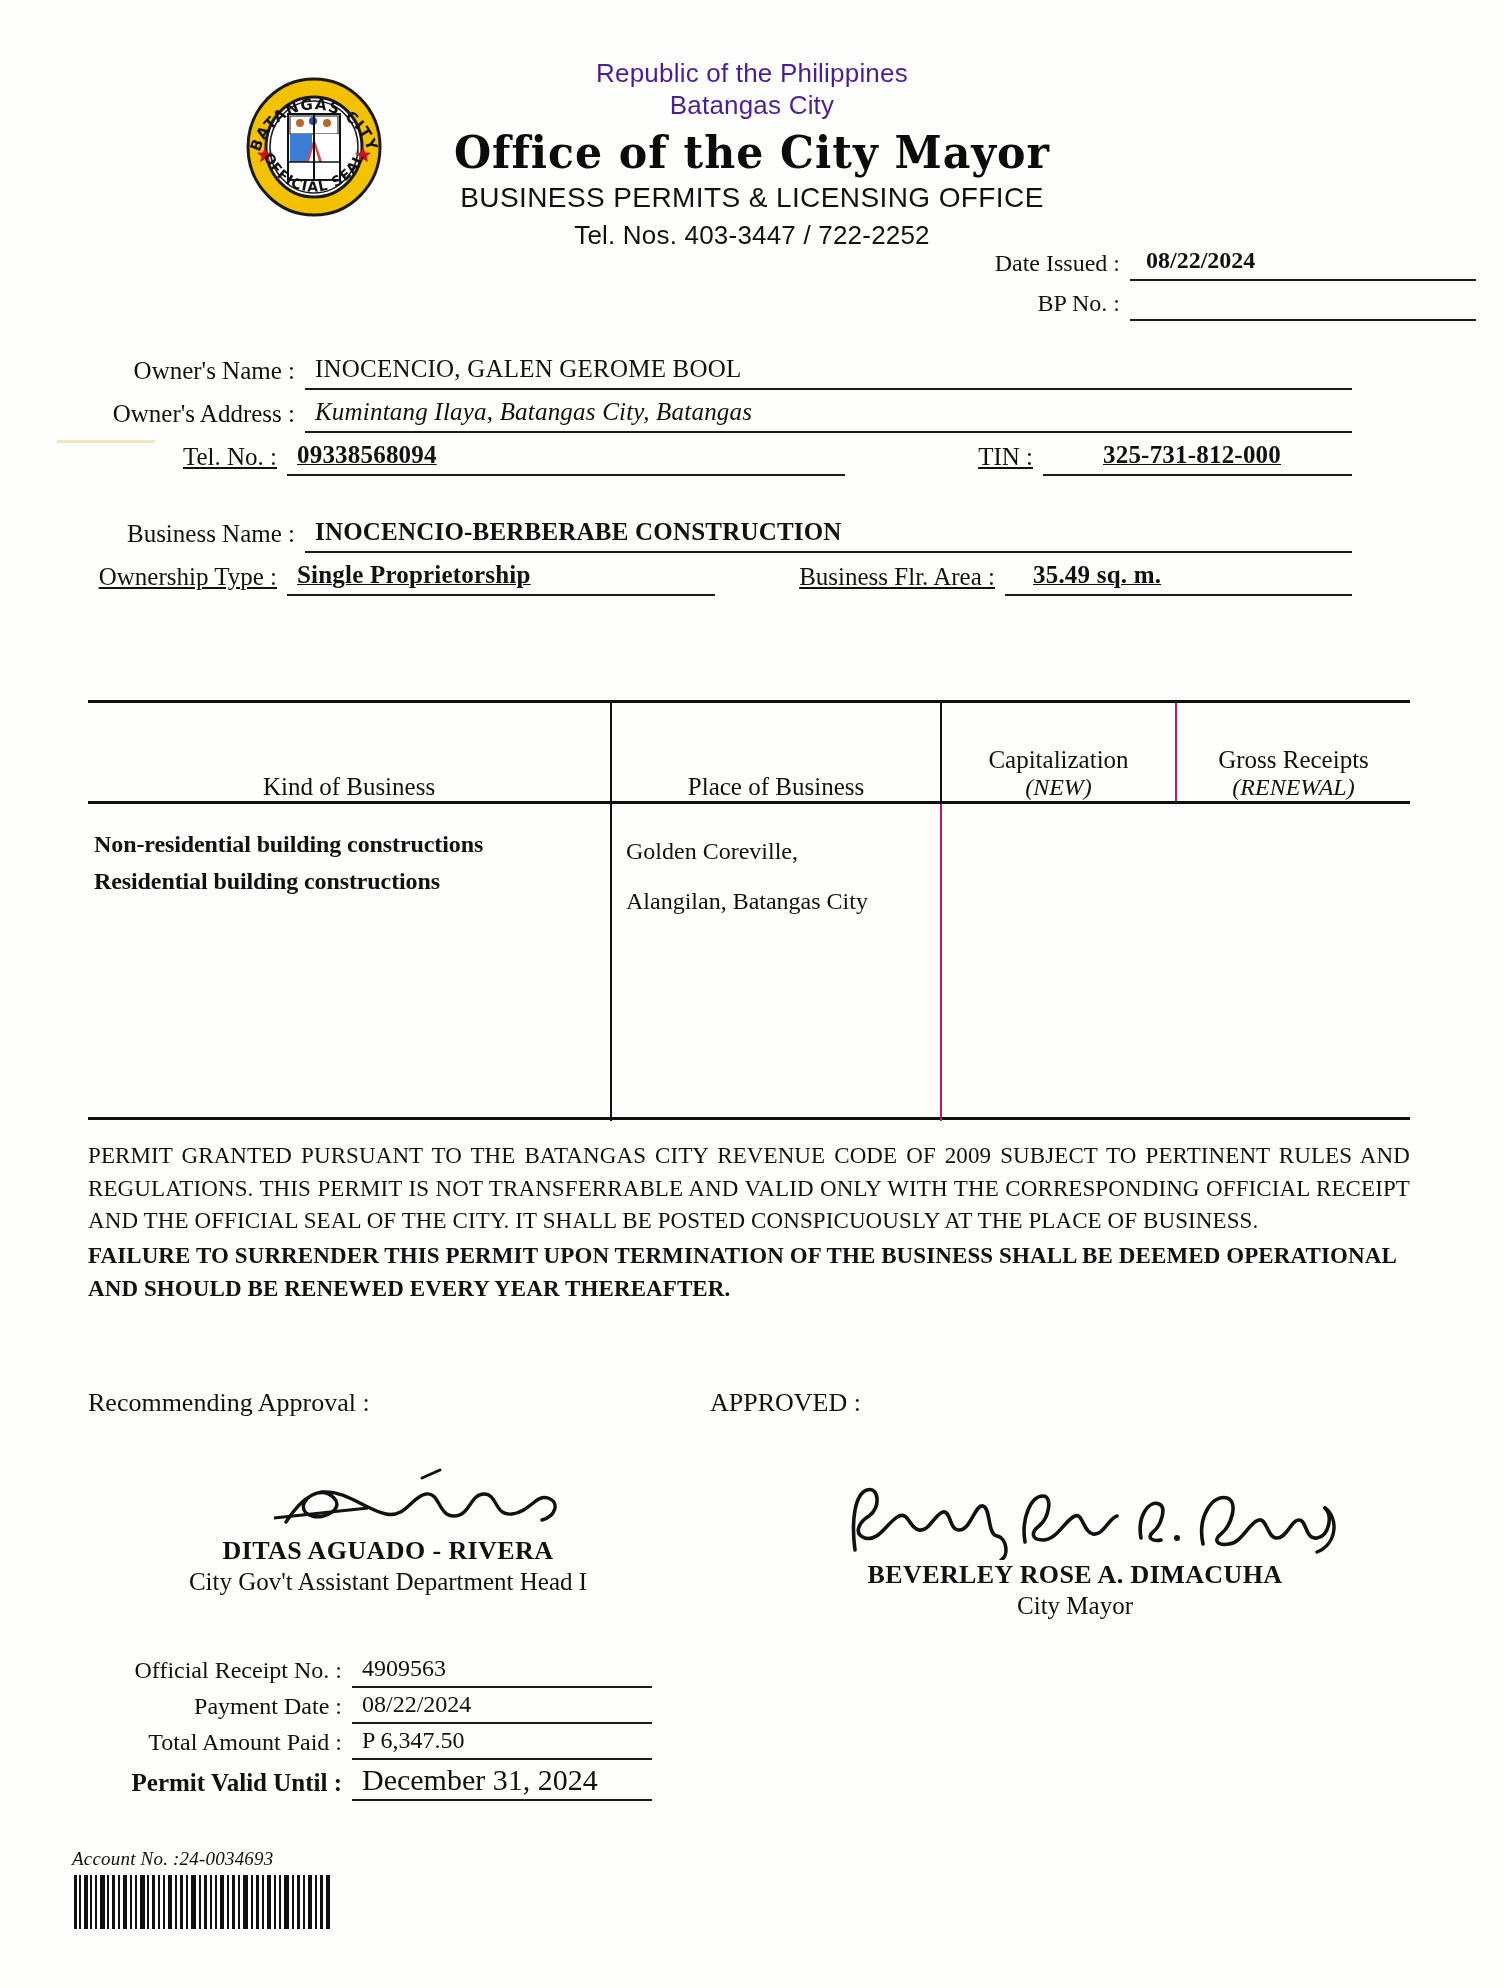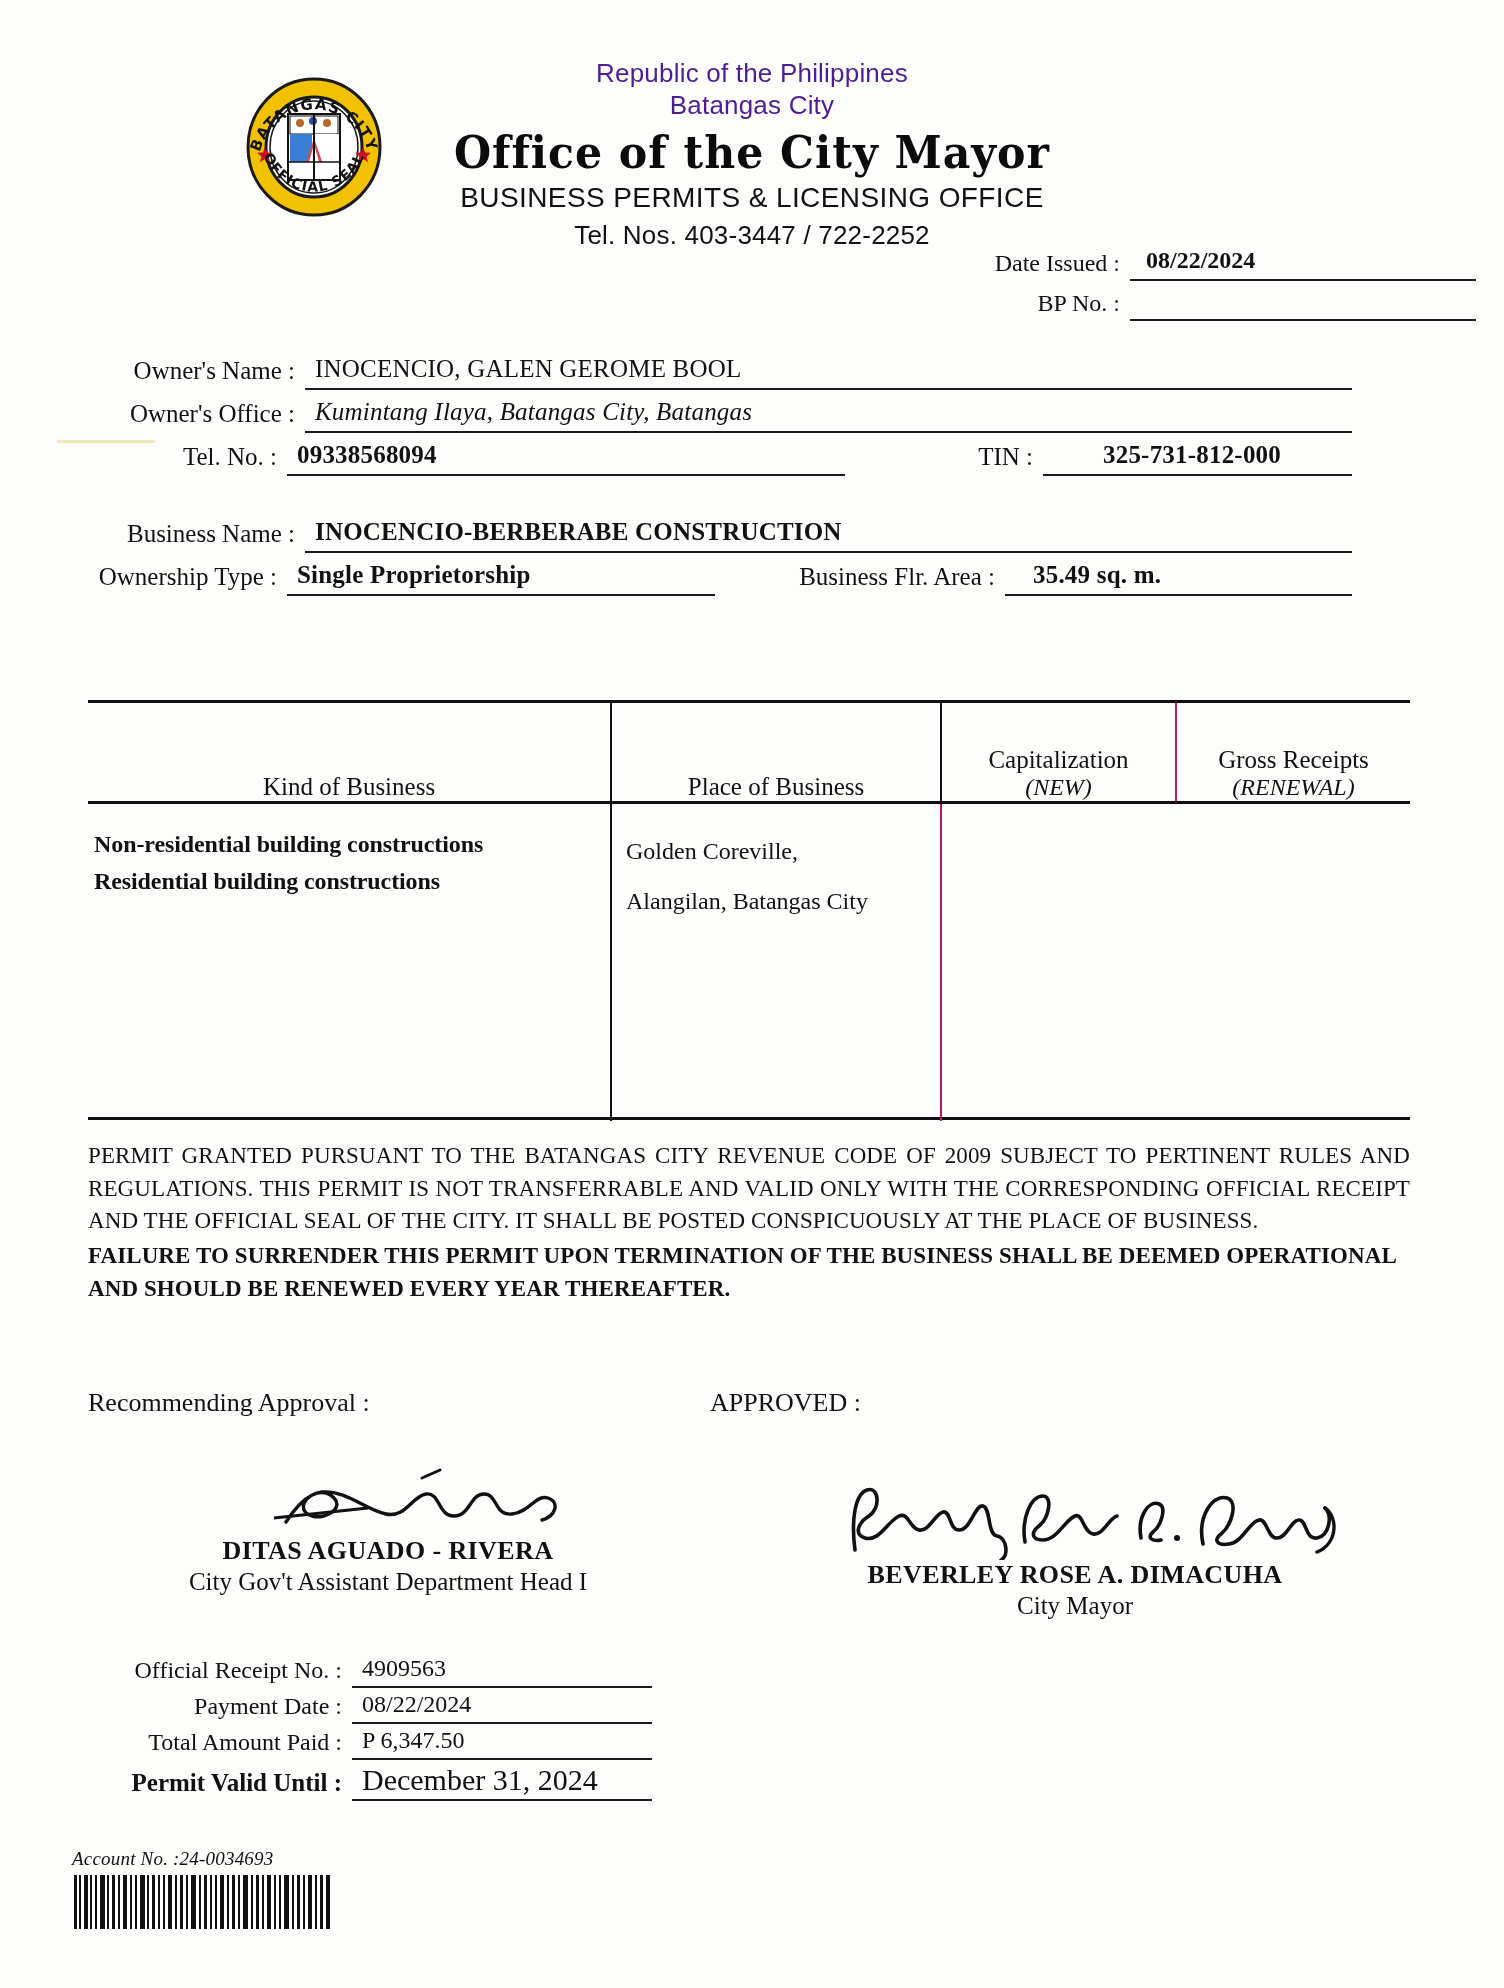--- a/index.html
+++ b/index.html
@@ -147,21 +147,21 @@
   .tel-strike {
     position: absolute;
     left: 57px;
     top: 440px;
     width: 98px;
     height: 3px;
     background: #efe9b8;
   }
 
   
-  .frow-2 { display: flex; align-items: flex-end; padding-left: 95px; padding-right: 32px; margin-bottom: 8px;}
+  .frow-2 { display: flex; align-items: flex-end; padding-left: 95px; padding-right: 32px; margin-bottom: 8px; text-decoration: underline;}
   .seg { display: flex; align-items: flex-end; }
   .seg .flabel { padding-bottom: 5px; }
 
   
   .tbl {
     position: absolute;
     left: 88px;
     top: 700px;
     width: 1322px;
     border-top: 3px solid #111;
@@ -377,21 +377,21 @@
   <div class="fields">
 
     <div class="frow">
       <div class="flabel w1">Owner's Name :</div>
       <div class="fline">
         <span class="fval caps">INOCENCIO, GALEN GEROME BOOL</span>
       </div>
     </div>
 
     <div class="frow">
-      <div class="flabel w1">Owner's Office :</div>
+      <div class="flabel w1">Owner's Address :</div>
       <div class="fline">
         <span class="fval ital">Kumintang Ilaya, Batangas City, Batangas</span>
       </div>
     </div>
 
     <div class="frow-2">
       <div class="seg" style="width:750px;">
         <div class="flabel w1">Tel. No. :</div>
         <div class="fline" style="width:548px;flex:none;">
           <span class="fval bold">09338568094</span>

